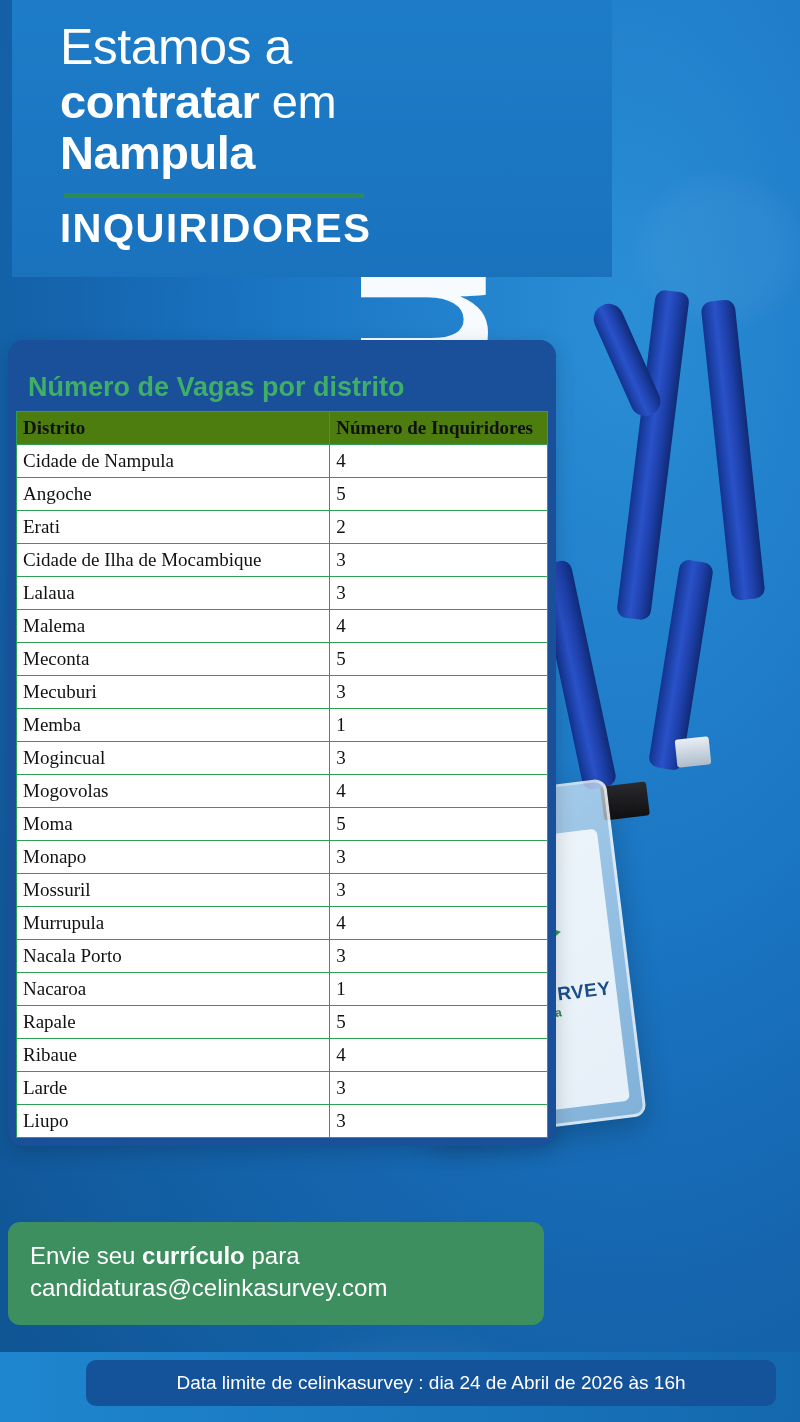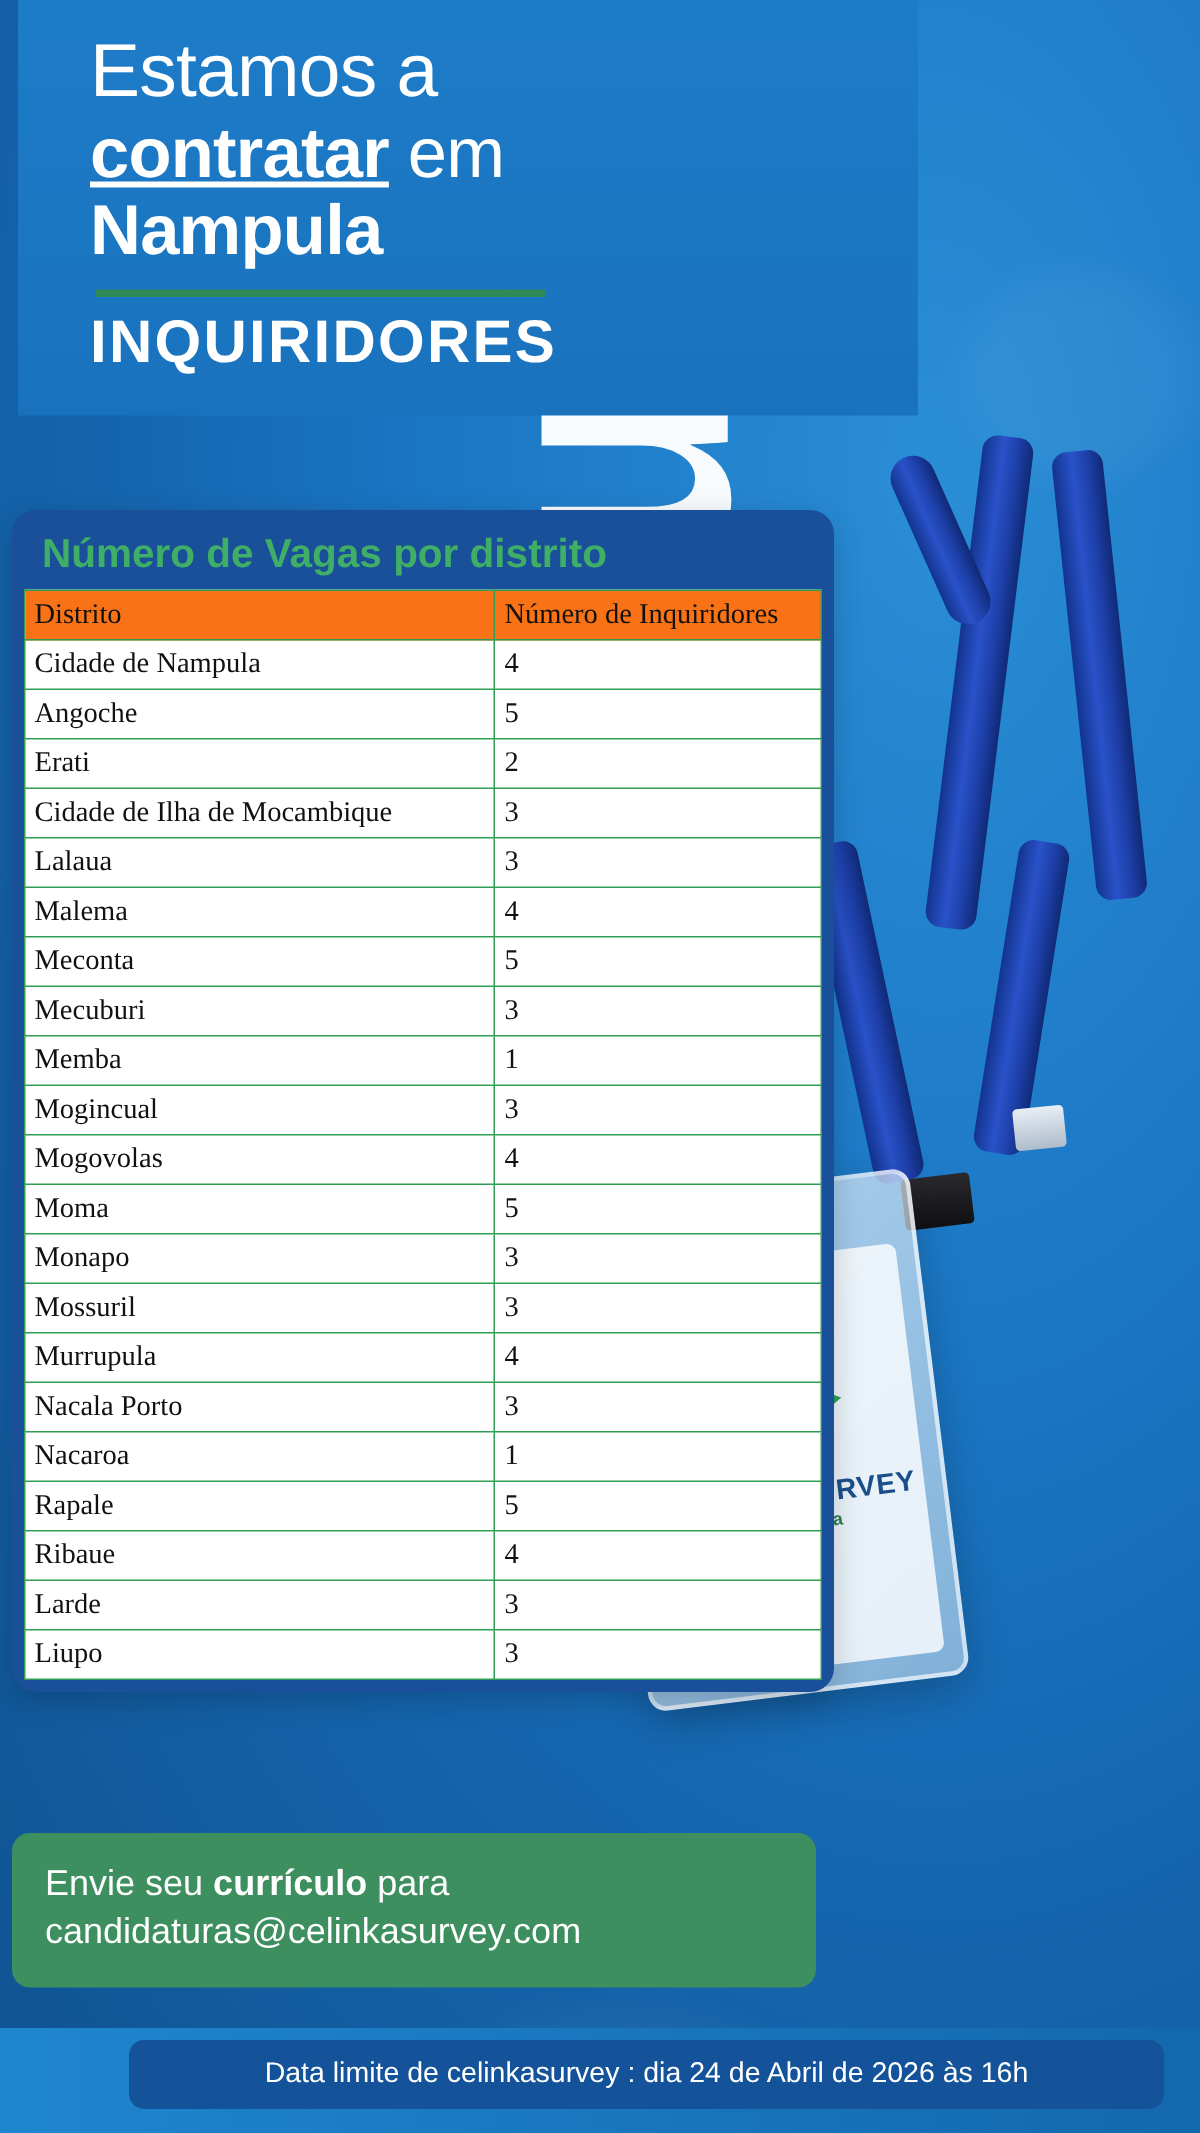--- a/index.html
+++ b/index.html
@@ -54,21 +54,21 @@
     font-weight:400;
     letter-spacing:-0.5px;
   }
   .head .l2 {
     color:#ffffff;
     font-size:47px;
     line-height:1.08;
     letter-spacing:-0.5px;
     margin-top:4px;
   }
-  .head .l2 b { font-weight:bold;text-decoration:underline; }
+  .head .l2 b { font-weight:bold; }
   .head .l3 {
     color:#ffffff;
     font-size:47px;
     font-weight:bold;
     line-height:1.08;
     letter-spacing:-0.5px;
   }
   .rule {
     width:300px; height:5px;
     background:#2e8b57;
@@ -147,37 +147,38 @@
     border-radius:16px;
     padding:10px 8px 8px 8px;
     z-index:5;
     box-shadow:0 6px 20px rgba(0,0,0,0.18);
   }
   .card h2 {
     color:#3fae66;
     font-size:27px;
     font-weight:bold;
     padding:4px 0 8px 12px;
+    margin-top:18px;
   }
   table {
     width:100%;
     border-collapse:collapse;
     background:#ffffff;
     font-family:"Liberation Serif", serif;
   }
   th, td {
     border:1px solid #2e9e55;
     font-size:19px;
     color:#111111;
     text-align:left;
     padding:4px 6px;
     height:33px;
     line-height:1.1;
   }
-  th { background:#f97316; font-weight:normal; }
+  th { background:#4d7c0f; font-weight:bold; }
   col.c1 { width:59%; }
   col.c2 { width:41%; }
 
   
   .cvbox {
     position:absolute;
     left:8px; top:1222px;
     width:536px;
     background:#3d8f5f;
     border-radius:12px;

